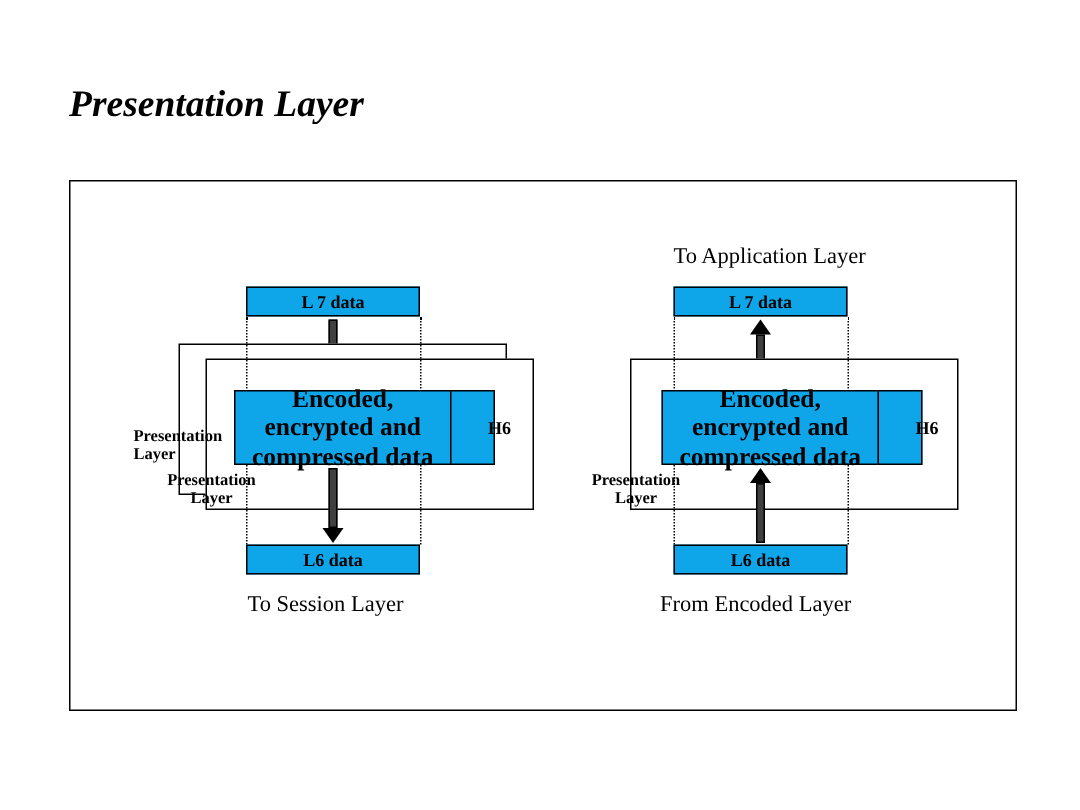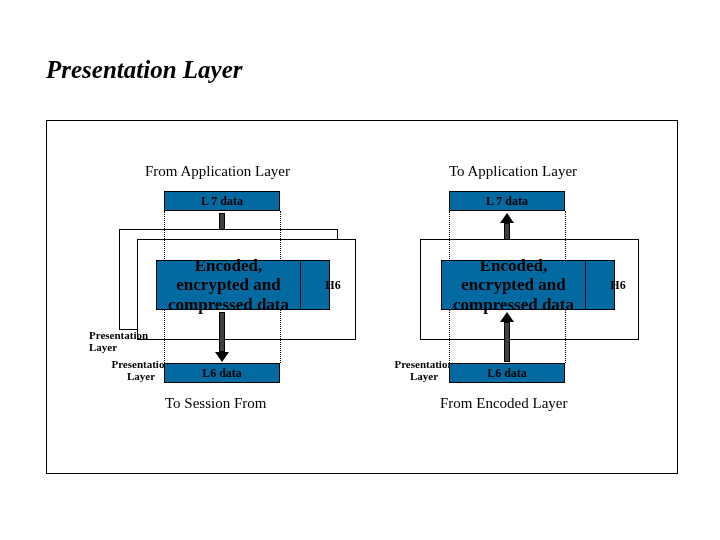--- a/index.html
+++ b/index.html
@@ -27,21 +27,21 @@
     border: 1px solid #000;
   }
   .col-head {
     position: absolute;
     font-size: 15px;
     font-family: "Times New Roman", Times, serif;
   }
   .data-box {
     position: absolute;
     border: 1px solid #000;
-    background: #0369a1;
+    background: #0ea5e9;
     font-size: 12px;
     font-weight: bold;
     display: flex;
     align-items: center;
     justify-content: center;
     text-align: center;
     line-height: 1.2;
   }
   .enc-label {
     font-size: 17px;
@@ -53,21 +53,20 @@
     font-size: 12px;
     font-weight: bold;
     margin-left: 36px;
   }
   .sub-label {
     position: absolute;
     font-size: 11px;
     font-weight: bold;
     text-align: center;
     line-height: 1.1;
-    margin-top: 44px;
   }
   .bot-head {
     position: absolute;
     font-size: 15px;
   }
   .box-outer1 {
     position: absolute;
     border: 1px solid #000;
     background: #fff;
   }
@@ -116,21 +115,20 @@
     width: 0;
   }
 </style>
 </head>
 <body>
 
 <div class="title">Presentation Layer</div>
 
 <div class="outer-frame">
 
-  <div class="col-head" style="left:98px; top:42px;">From Application Layer</div>
 
   <div class="data-box" style="left:117px; top:70px; width:116px; height:20px;">
     <span>L 7 data</span>
   </div>
 
   <div class="arrow-down" style="left:168px; top:92px;">
     <div class="shaft" style="height:22px;"></div>
     <div class="head"></div>
   </div>
 
@@ -158,21 +156,21 @@
 
   <div class="arrow-down" style="left:168px; top:191px;">
     <div class="shaft" style="height:40px;"></div>
     <div class="head"></div>
   </div>
 
   <div class="data-box" style="left:117px; top:242px; width:116px; height:20px;">
     <span>L6 data</span>
   </div>
 
-  <div class="bot-head" style="left:118px; top:274px;">To Session From</div>
+  <div class="bot-head" style="left:118px; top:274px;">To Session Layer</div>
 
   <div class="col-head" style="left:402px; top:42px;">To Application Layer</div>
 
   <div class="data-box" style="left:402px; top:70px; width:116px; height:20px;">
     <span>L 7 data</span>
   </div>
 
   <div class="arrow-up" style="left:453px; top:92px;">
     <div class="head"></div>
     <div class="shaft" style="height:36px;"></div>

